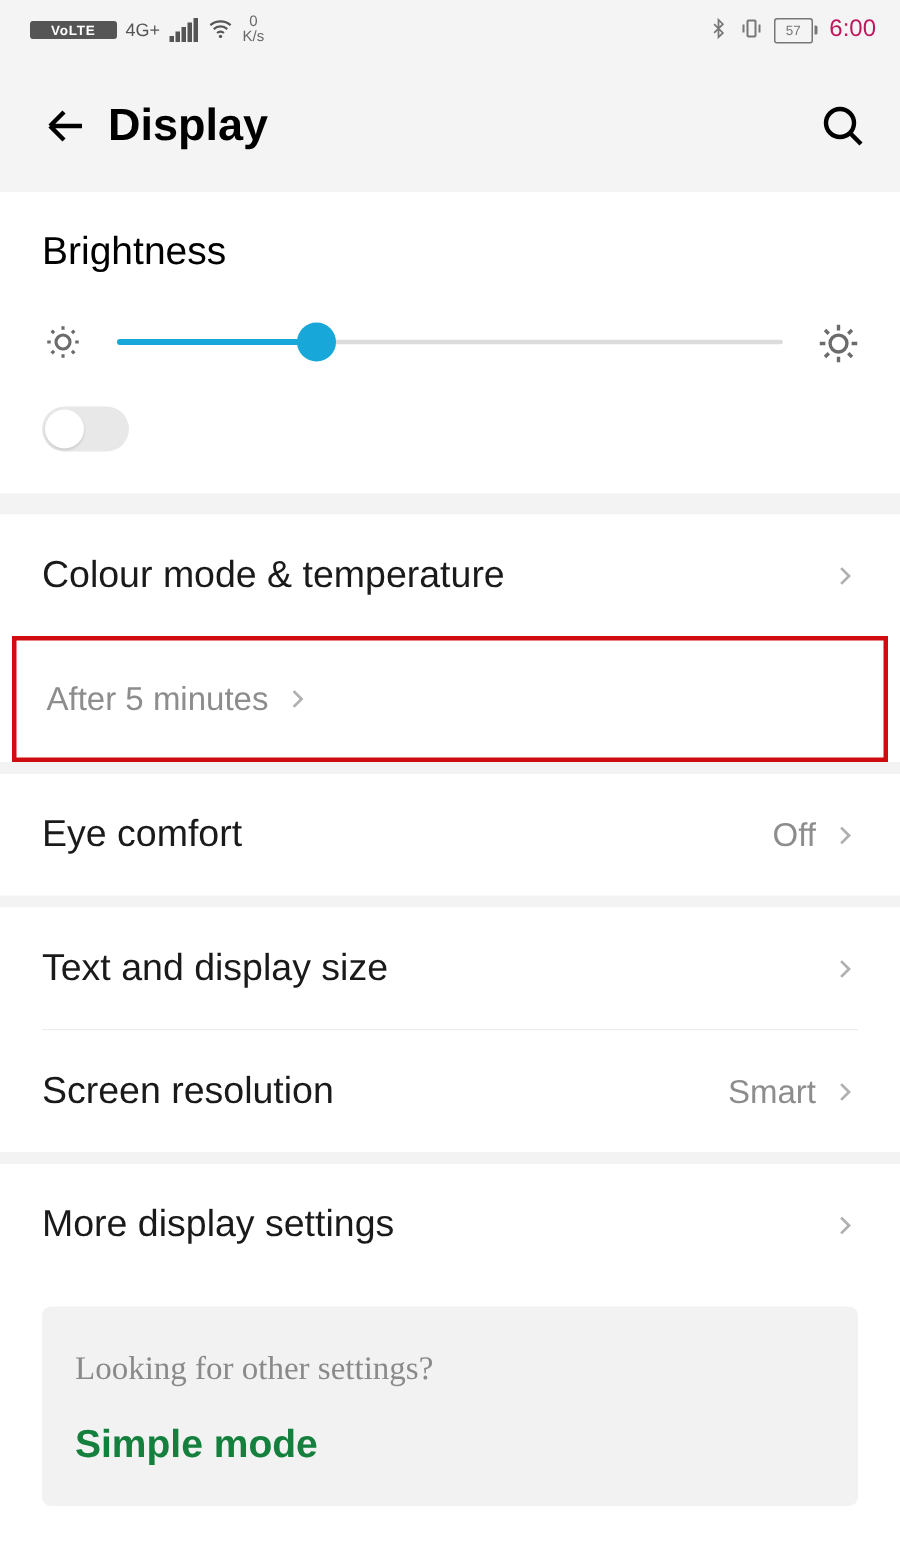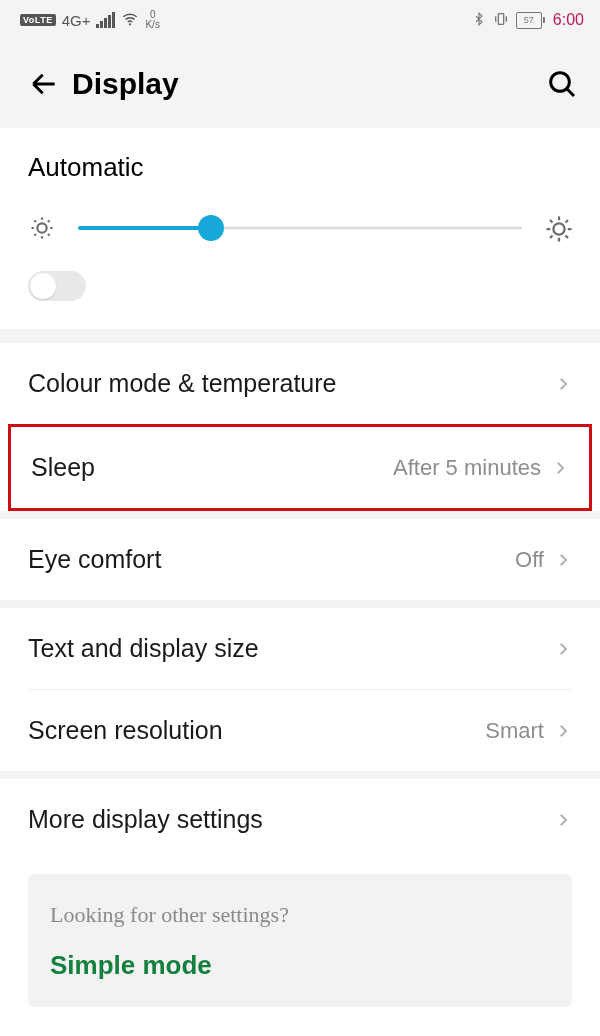--- a/index.html
+++ b/index.html
@@ -1,20 +1,20 @@
 <!DOCTYPE html>
 <html><head>
 <meta charset="utf-8">
 <style>
   * { box-sizing: border-box; margin: 0; padding: 0; }
   html, body { width: 600px; font-family: -apple-system, "Helvetica Neue", Arial, sans-serif; background: #fff; color: #000; }
   .statusbar { height: 40px; background: #f4f4f4; display: flex; align-items: center; justify-content: space-between; padding: 0 16px 0 20px; font-size: 13px; color: #555; }
   .status-left { display: flex; align-items: center; gap: 6px; }
-  .volte { display:inline-block; background:#555; color:#fff; font-size:9px; font-weight:700; padding:1px 3px; border-radius:2px; letter-spacing:0.5px;}
-  .siglabel { font-size:15px; color:#555; line-height:1;text-align:right; }
+  .volte { display:inline-block; background:#555; color:#fff; font-size:9px; font-weight:700; padding:1px 14px; border-radius:2px; letter-spacing:0.5px;}
+  .siglabel { font-size:12px; color:#555; line-height:1;text-align:right; }
   .sigbars { display:inline-flex; align-items:flex-end; gap:1px; }
   .sigbars span { width:3px; background:#555; display:inline-block;}
   .status-right { display:flex; align-items:center; gap:6px; }
   .battery { display:inline-flex; align-items:center; }
   .batt-body { width:26px; height:17px; border:1px solid #777; border-radius:2px; display:inline-flex; align-items:center; justify-content:center; font-size:9px; color:#777; position:relative;}
   .batt-cap { width:2px; height:6px; background:#777; margin-left:1px; border-radius:0 1px 1px 0;}
   .clock { font-size:16px; color:#be185d; margin-left:2px;}
   .header { height: 88px; background: #f4f4f4; display:flex; align-items:center; padding: 0 16px 0 24px; gap: 8px; }
   .back-btn { width:40px; height:40px; display:flex; align-items:center; justify-content:center; cursor:pointer; }
   .title { font-size: 30px; font-weight: 700; flex:1; }
@@ -100,21 +100,21 @@
   <div class="title">Display</div>
   <div class="search-btn">
     <svg width="32" height="32" viewBox="0 0 24 24">
         <circle cx="10.5" cy="10.5" r="7" fill="none" stroke="#000" stroke-width="2.2"></circle>
         <path stroke="#000" stroke-width="2.2" d="M16 16l5 5"></path>
       </svg>
   </div>
 </div>
 
 <div class="section brightness">
-  <div class="brightness-label">Automatic</div>
+  <div class="brightness-label">Brightness</div>
   <div class="slider-row">
     <span class="sun-icon">
       <svg viewBox="0 0 24 24" width="28" height="28">
           <circle cx="12" cy="12" r="4" fill="none" stroke="#6b6b6b" stroke-width="1.8"></circle>
           <g stroke="#6b6b6b" stroke-width="1.8">
             <path d="M12 3v2M12 19v2M3 12h2M19 12h2M5.5 5.5l1.4 1.4M17.1 17.1l1.4 1.4M5.5 18.5l1.4-1.4M17.1 6.9l1.4-1.4"></path>
           </g>
         </svg>
     </span>
     <div class="slider">
@@ -142,21 +142,20 @@
 <div class="gap"></div>
 
 <div class="section row">
   <div class="row-label">Colour mode &amp; temperature</div>
   <svg class="chevron" viewBox="0 0 24 24">
       <path fill="none" stroke="#b0b0b0" stroke-width="2.5" d="M9 5l7 7-7 7"></path>
     </svg>
 </div>
 
 <div class="section row highlight">
-  <div class="row-label">Sleep</div>
   <div class="row-value">After 5 minutes</div>
   <svg class="chevron" viewBox="0 0 24 24">
       <path fill="none" stroke="#b0b0b0" stroke-width="2.5" d="M9 5l7 7-7 7"></path>
     </svg>
 </div>
 
 <div class="gap-thin"></div>
 
 <div class="section row">
   <div class="row-label">Eye comfort</div>

